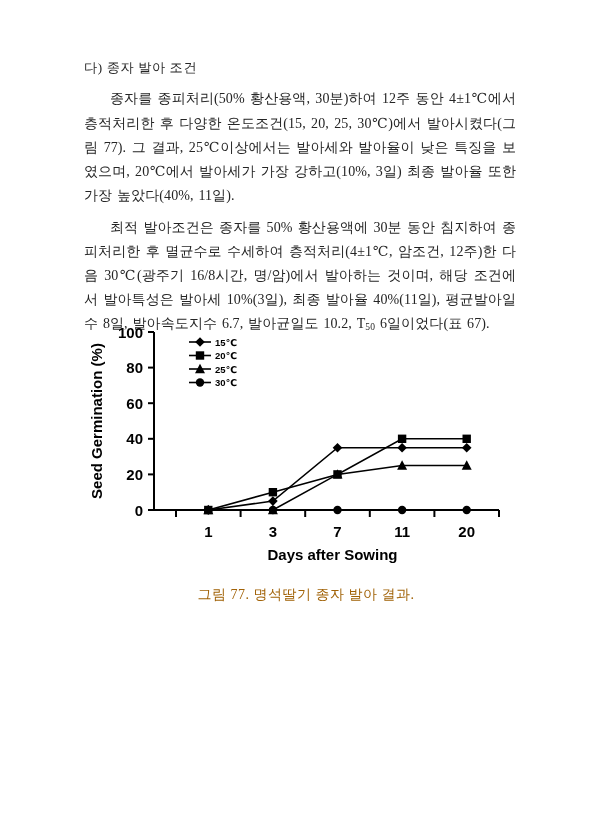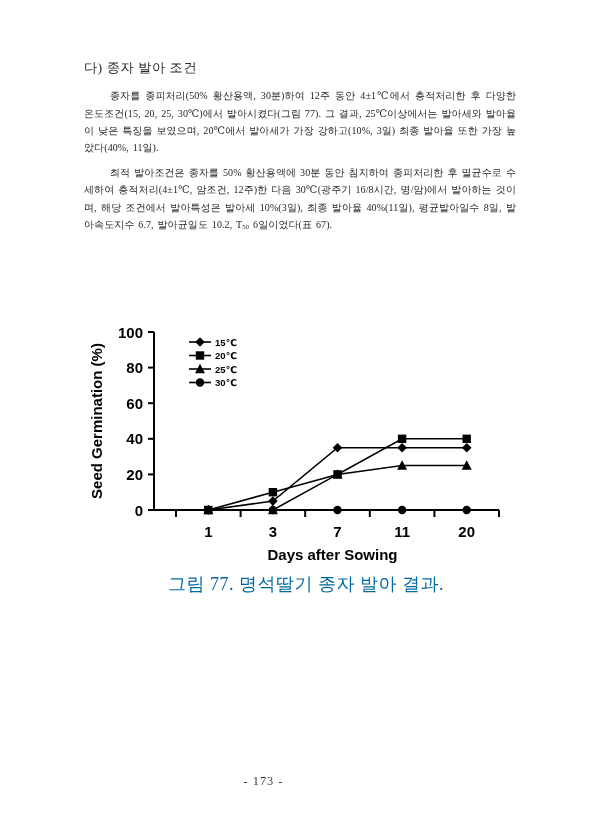--- a/index.html
+++ b/index.html
@@ -28,21 +28,21 @@
     width: 440px;
   }
   .heading {
     font-size: 13.2px;
     line-height: 1.55;
     letter-spacing: 0.6px;
     margin: 0 0 9px 0;
     color: #252525;
   }
   .para {
-    font-size: 10px;
+    font-size: 14px;
     line-height: 1.72;
     text-align: justify;
     text-justify: inter-character;
     text-indent: 26px;
     margin: 0 8px 8px 0;
     color: #252525;
     letter-spacing: 0.1px;
     word-spacing: 1.2px;
   }
   .para sub {
@@ -59,25 +59,25 @@
   }
   .chart-wrap {
     position: relative;
     width: 440px;
     height: 250px;
   }
   .chart-svg {
     display: block;
   }
   .fig-caption {
-    margin-top: 2px;
+    margin-top: 16px;
     text-align: center;
-    font-size: 18px;
+    font-size: 14px;
     letter-spacing: 0.5px;
-    color: #0369a1;
+    color: #a16207;
     padding-left: 4px;
   }
 
   .page-number {
     position: absolute;
     left: 0;
     right: 0;
     top: 774px;
     text-align: center;
     font-size: 12.4px;
@@ -179,15 +179,14 @@
             <text x="131" y="52.6" class="lg-text">25℃</text>
             <line x1="105" y1="62.5" x2="127" y2="62.5" stroke="#000000" stroke-width="1.6"></line>
             <circle cx="116" cy="62.5" r="4.2" fill="#000"></circle>
             <text x="131" y="66.1" class="lg-text">30℃</text>
           </g>
         </svg>
     </div>
     <div class="fig-caption">그림 77. 명석딸기 종자 발아 결과.</div>
   </div>
 
-  <div class="page-number">- 173 -</div>
 
 </div>
 
 </body></html>

